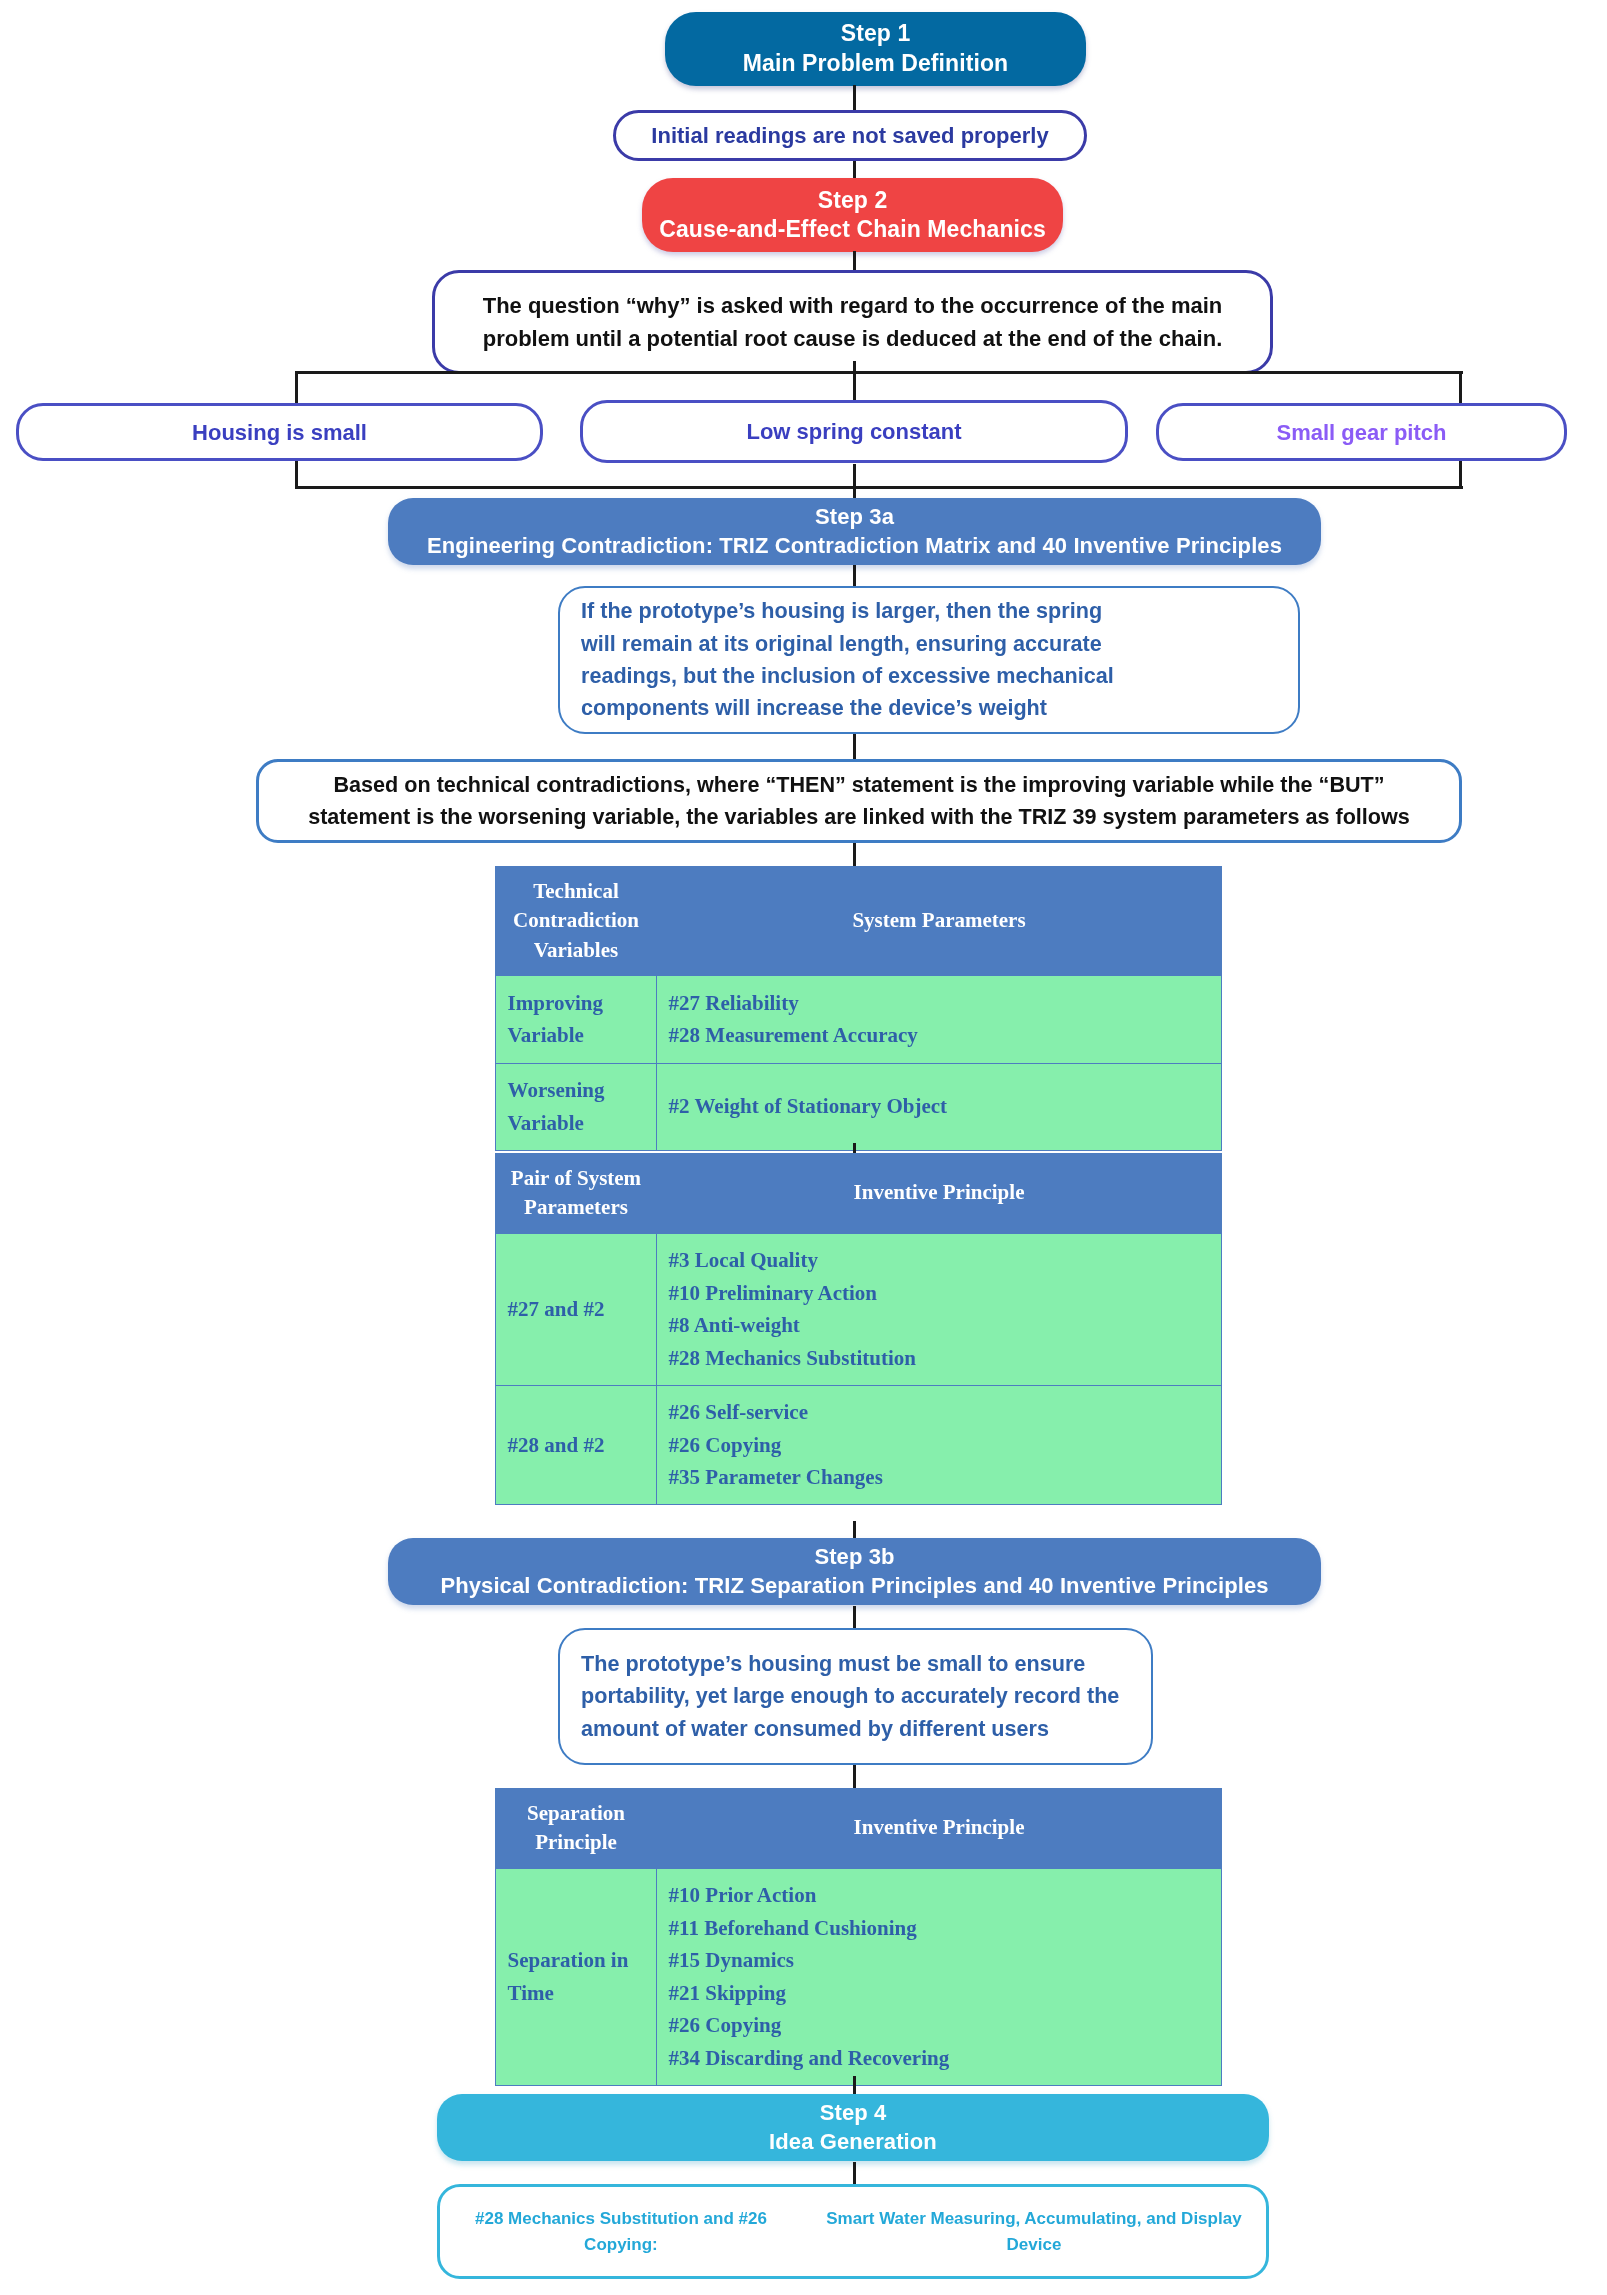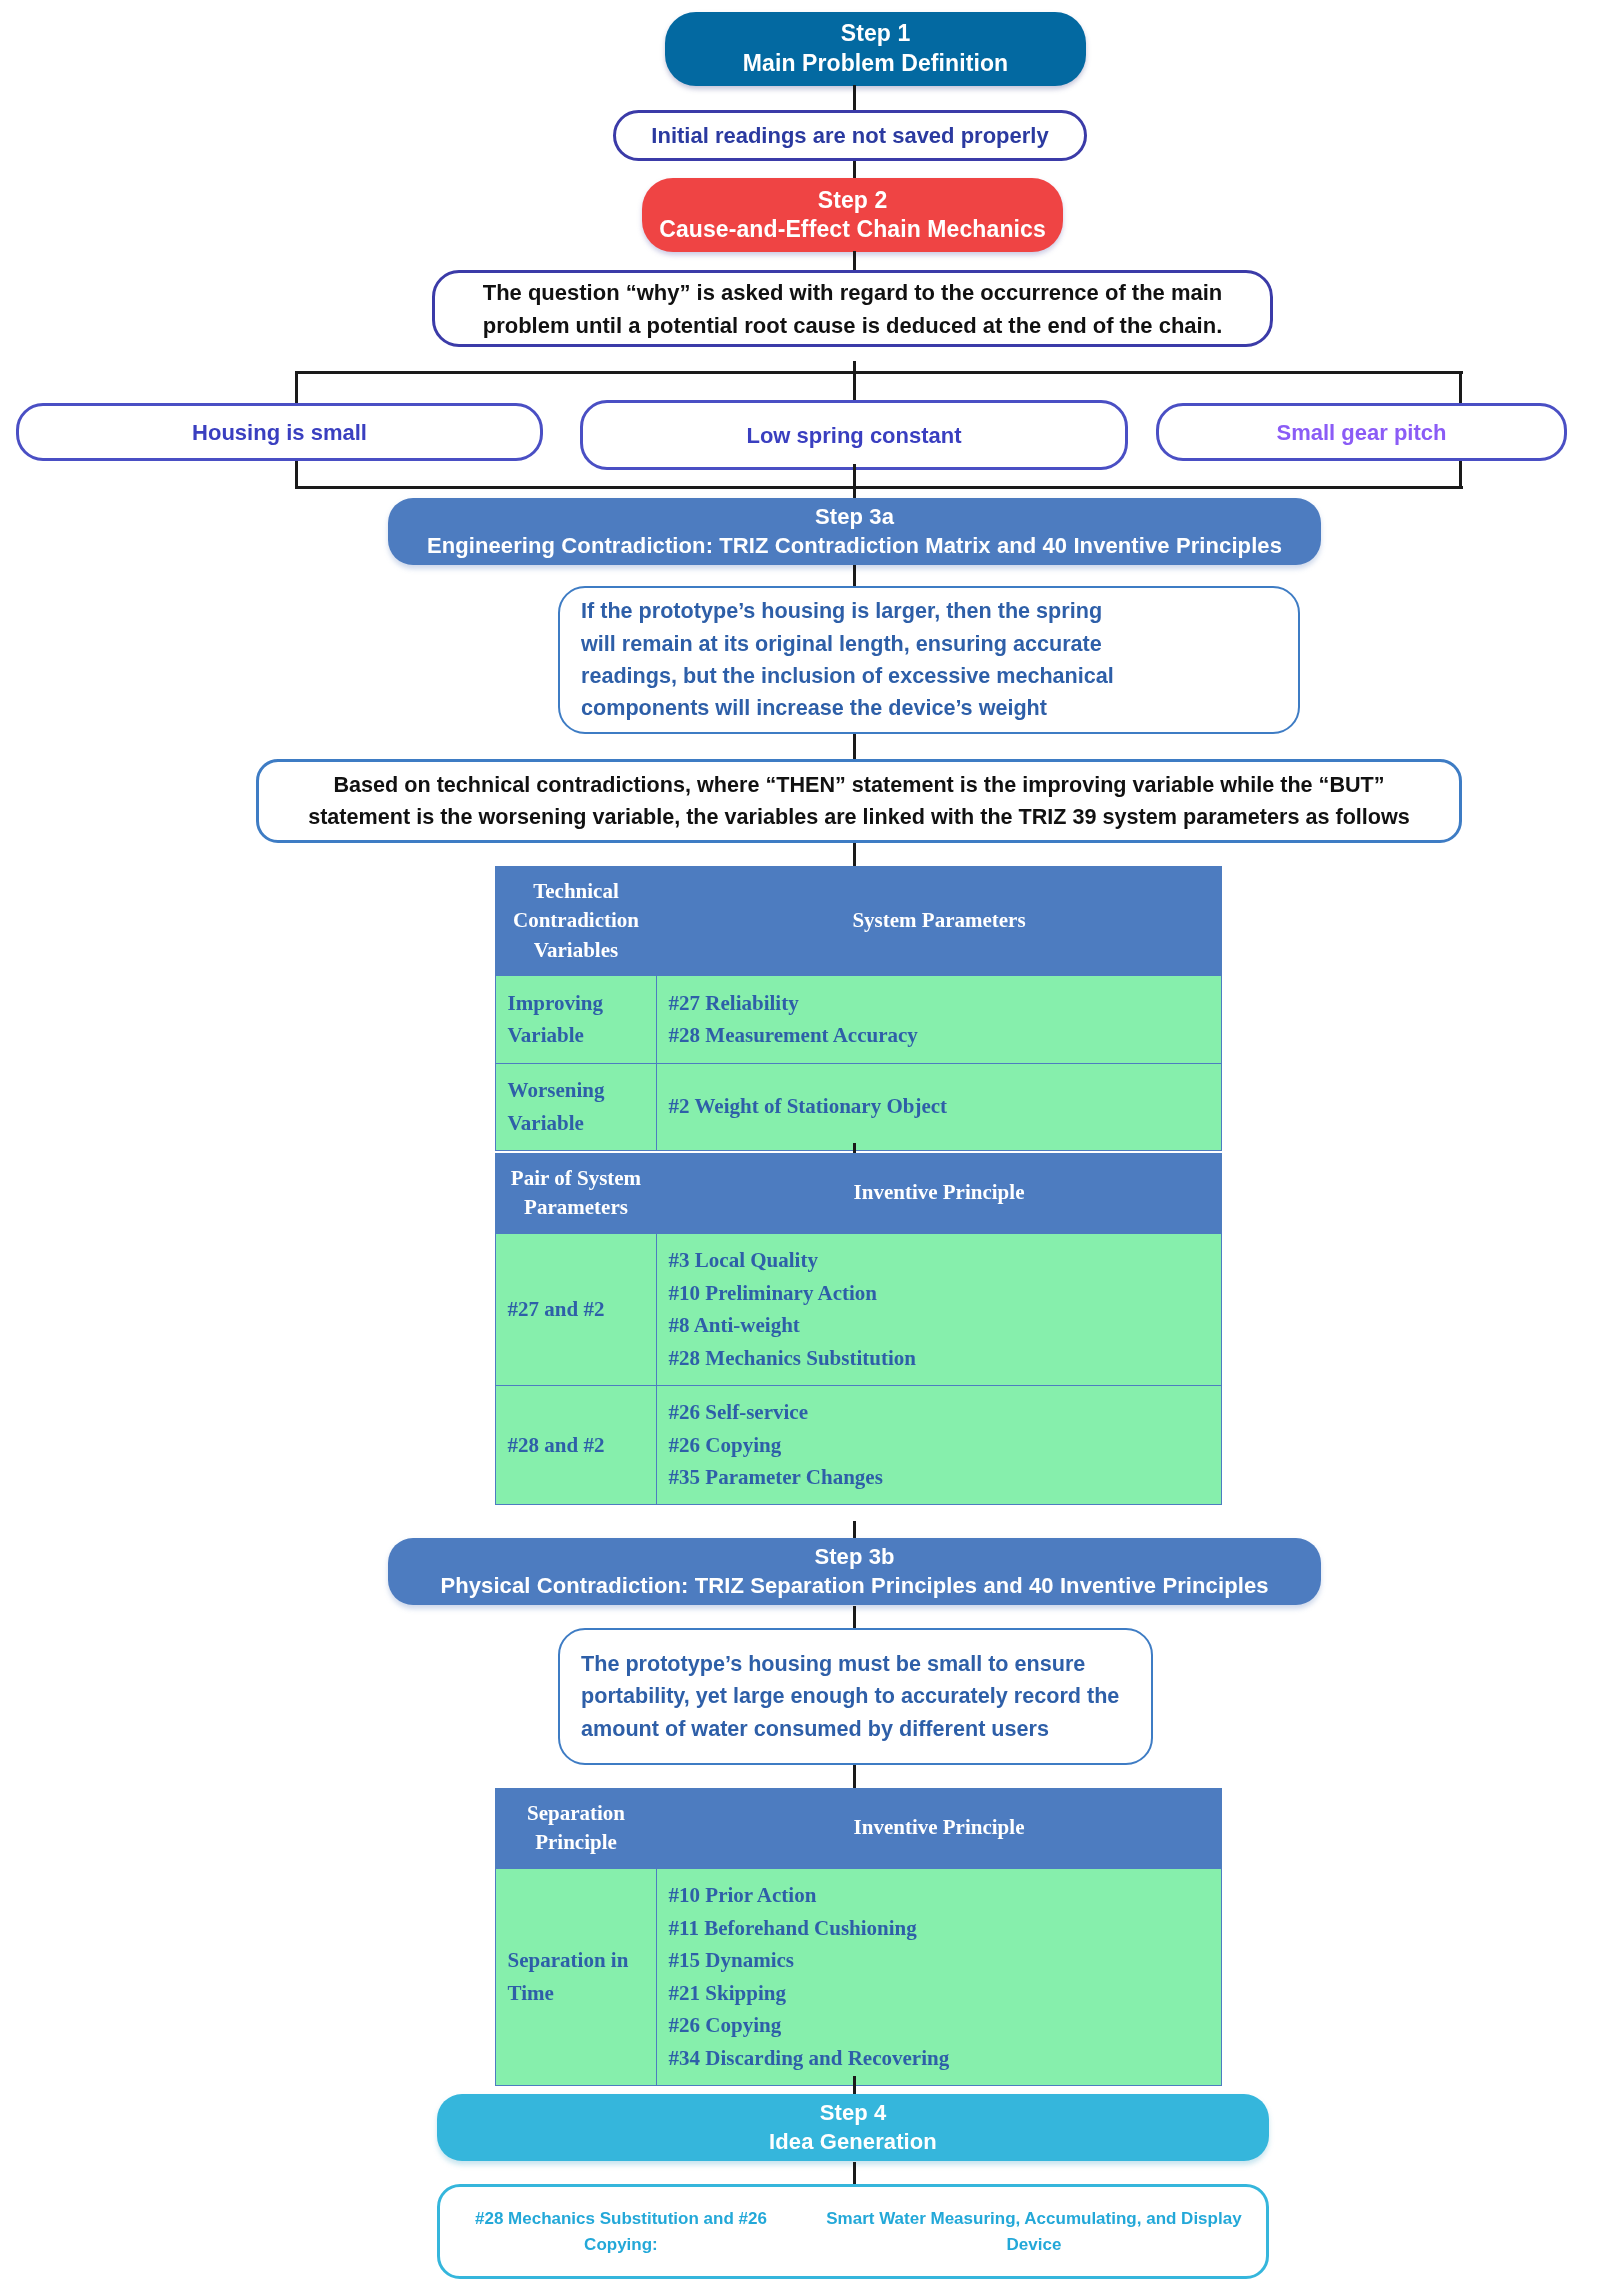--- a/index.html
+++ b/index.html
@@ -131,36 +131,36 @@
 
   <div class="vline" style="top:161px; height:25px;"></div>
 
   <div class="step-pill" style="left:642px; top:178px; width:421px; height:74px; background:#ef4444; font-size:23px; box-shadow:0 3.2px 5.3px rgba(110,110,180,0.35);">
     <span class="l1">Step 2</span>
     <span class="l2">Cause-and-Effect Chain Mechanics</span>
   </div>
 
   <div class="vline" style="top:251px; height:22.7px;"></div>
 
-  <div class="out-box" style="left:432px; top:270px; width:841px; height:77px; border:3.2px solid #3B3BA8; color:#111111; font-size:22px; flex-direction:column;">
+  <div class="out-box" style="left:432px; top:270px; width:841px; height:104px; border:3.2px solid #3B3BA8; color:#111111; font-size:22px; flex-direction:column;">
     <span>The question “why” is asked with regard to the occurrence of the main</span>
     <span>problem until a potential root cause is deduced at the end of the chain.</span>
   </div>
 
   <div class="vline" style="top:361px; height:13px;"></div>
   <div class="hline" style="left:295px; top:371px; width:1168px;"></div>
   <div class="branch-stub" style="left:295px; top:371px; height:33px;"></div>
   <div class="branch-stub" style="left:853px; top:371px; height:33px;"></div>
   <div class="branch-stub" style="left:1459px; top:371px; height:33px;"></div>
 
   <div class="out-box" style="left:16px; top:403px; width:527px; height:58px; border:3.2px solid #4A4FC4; color:#3A3FC0; font-size:22px;">
     <span>Housing is small</span>
   </div>
 
-  <div class="out-box" style="left:580px; top:400px; width:548px; height:70px; border:3.2px solid #4A4FC4; color:#3A3FC0; font-size:22px;">
+  <div class="out-box" style="left:580px; top:400px; width:548px; height:63px; border:3.2px solid #4A4FC4; color:#3A3FC0; font-size:22px;">
     <span>Low spring constant</span>
   </div>
 
   <div class="out-box" style="left:1156px; top:403px; width:411px; height:58px; border:3.2px solid #4A4FC4; color:#8b5cf6; font-size:22px;">
     <span>Small gear pitch</span>
   </div>
 
   <div class="branch-stub" style="left:295px; top:461px; height:27px;"></div>
   <div class="branch-stub" style="left:853px; top:464px; height:25px;"></div>
   <div class="branch-stub" style="left:1459px; top:461px; height:27px;"></div>

